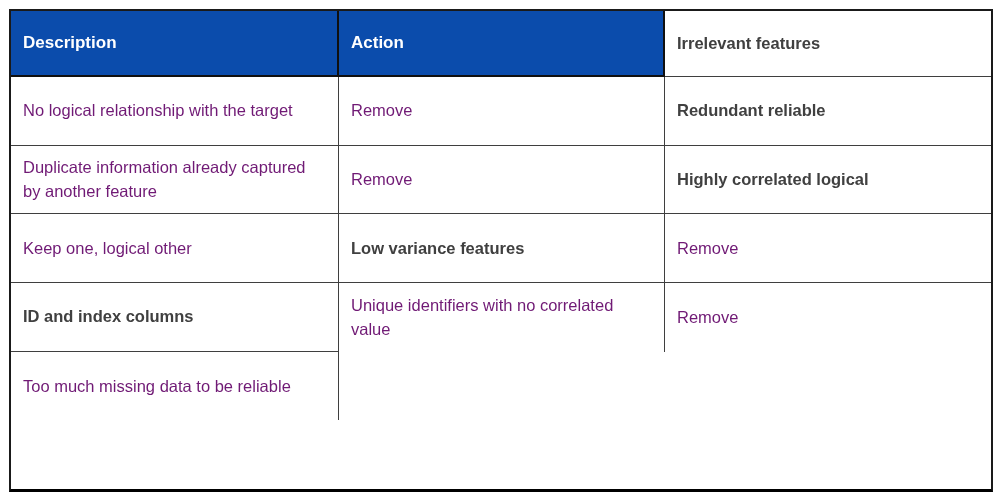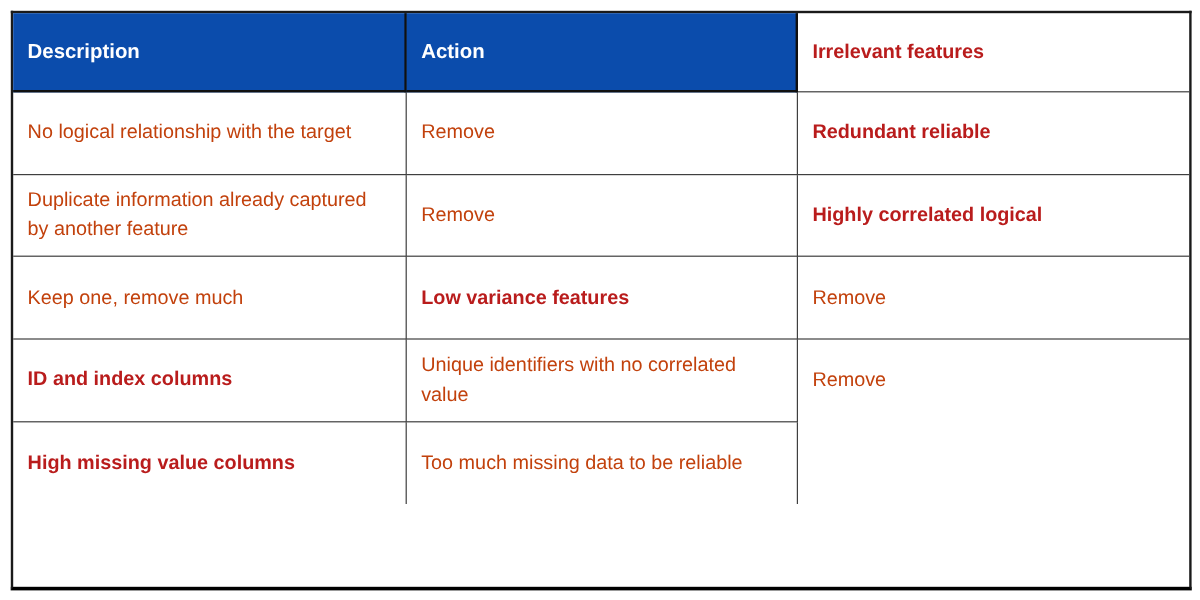--- a/index.html
+++ b/index.html
@@ -23,60 +23,59 @@
     grid-template-rows: 66px repeat(6, 1fr);
   }
   .cell {
     display: flex;
     align-items: center;
     padding: 4px 16px 4px 12px;
     border-right: 1px solid #3f3f3f;
     border-bottom: 1px solid #3f3f3f;
     font-size: 16.5px;
     line-height: 1.5;
-    color: #c2410c;
+    color: #701a75;
     overflow: hidden;
   }
   .cell:nth-child(3n) { border-right: none; }
   .grid > .cell:nth-last-child(-n+3) { border-bottom: none; }
   .head {
     background: #0B4CAC;
     color: #ffffff;
     font-weight: bold;
     font-size: 17px;
     border-right: 2px solid #101010;
     border-bottom: 2px solid #101010;
   }
   .head:nth-child(3n) { border-right: none; }
-  .feature { font-weight: bold; color: #b91c1c; }
+  .feature { font-weight: bold; color: #404040; }
 </style>
 </head>
 <body>
 
 <div class="table-wrap">
   <div class="grid">
 
     <div class="cell head">Description</div>
     <div class="cell head">Action</div>
 
     <div class="cell feature">Irrelevant features</div>
     <div class="cell">No logical relationship with the target</div>
     <div class="cell">Remove</div>
 
     <div class="cell feature">Redundant reliable</div>
     <div class="cell">Duplicate information already captured by another feature</div>
     <div class="cell">Remove</div>
 
     <div class="cell feature">Highly correlated logical</div>
-    <div class="cell">Keep one, remove much</div>
+    <div class="cell">Keep one, logical other</div>
 
     <div class="cell feature">Low variance features</div>
     <div class="cell">Remove</div>
 
     <div class="cell feature">ID and index columns</div>
     <div class="cell">Unique identifiers with no correlated value</div>
     <div class="cell">Remove</div>
 
-    <div class="cell feature">High missing value columns</div>
     <div class="cell">Too much missing data to be reliable</div>
 
   </div>
 </div>
 
 </body></html>

